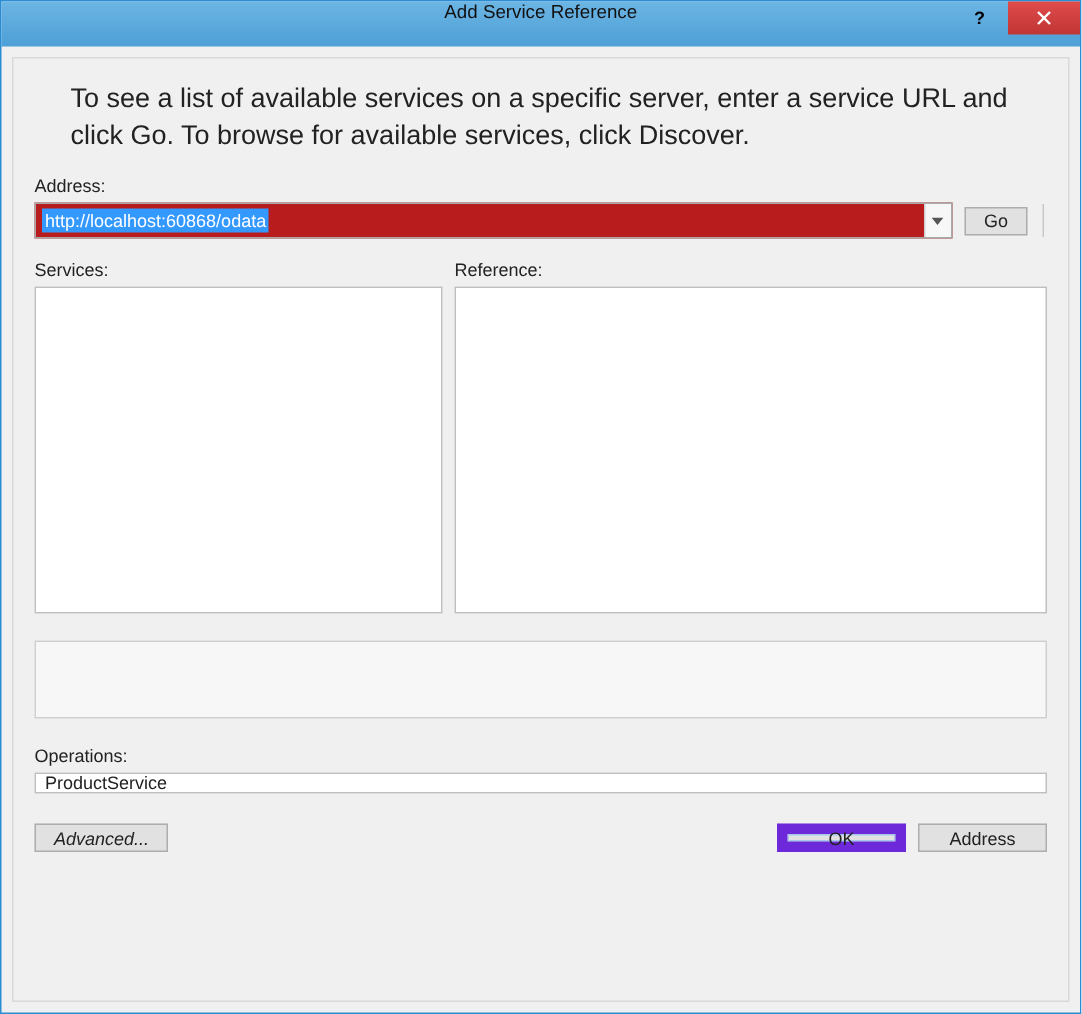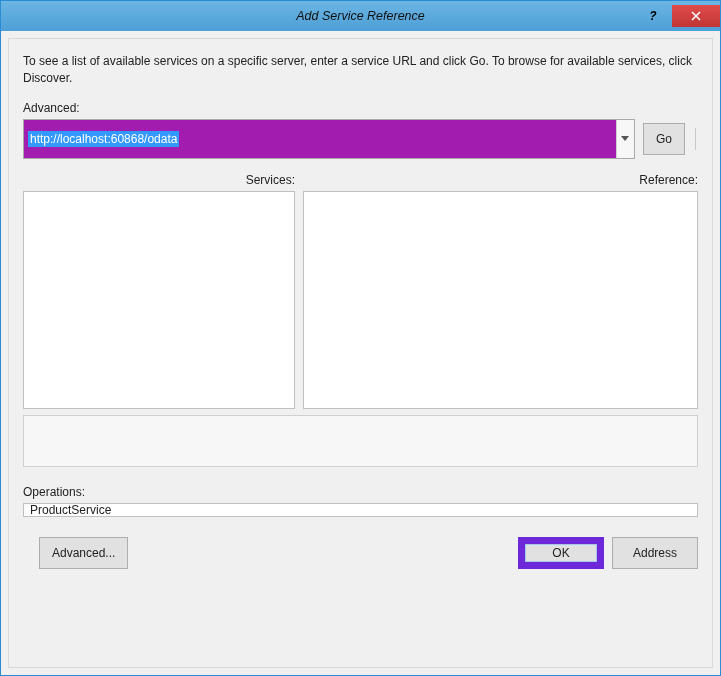--- a/index.html
+++ b/index.html
@@ -18,25 +18,24 @@
     border: 1px solid #2a8dd4;
     background: #f0f0f0;
     display: flex;
     flex-direction: column;
   }
   .titlebar {
     background: #56a7dc;
     background: linear-gradient(#6cb5e4, #4d9fd6);
     height: 30px;
     display: flex;
-    align-items: center;
+    align-items: flex-start;
     position: relative;
     color: #000;
     padding-left: 8px;
-    font-style: italic;
   }
   .titlebar .title-text {
     flex: none;
     position: absolute;
     left: 0; right: 0;
     text-align: center;
     font-size: 12.5px;
     color: #111;
   }
   .titlebar .title-controls {
@@ -70,41 +69,42 @@
   .inner-border {
     margin: 7px;
     border: 1px solid #d9d9d9;
     background: #f0f0f0;
     flex: 1;
     padding: 14px 14px 12px 14px;
     display: flex;
     flex-direction: column;
   }
   .instructions {
-    font-size: 12px;
+    font-size: 18px;
     color: #222;
     line-height: 1.4;
     margin-bottom: 14px;
+    margin-left: 24px;
   }
   .label {
     font-size: 12px;
     color: #222;
     margin-bottom: 4px;
   }
   .address-row {
     display: flex;
     align-items: center;
     gap: 8px;
     margin-bottom: 14px;
   }
   .combo {
     flex: 1;
-    height: 40px;
+    height: 24px;
     border: 1px solid #a9a9a9;
-    background: #a21caf;
+    background: #b91c1c;
     display: flex;
     align-items: center;
     padding: 0 22px 0 4px;
     position: relative;
   }
   .combo .combo-text {
     background: #3399ff;
     color: #fff;
     padding: 1px 2px;
     font-size: 12px;
@@ -114,21 +114,21 @@
     position: absolute;
     right: 0; top: 0; bottom: 0;
     width: 18px;
     display: flex;
     align-items: center;
     justify-content: center;
     border-left: 1px solid #d0d0d0;
     background: #f7f7f7;
   }
   .btn {
-    height: 32px;
+    height: 19px;
     min-width: 40px;
     padding: 0 12px;
     border: 1px solid #adadad;
     background: #e1e1e1;
     font-size: 12px;
     font-family: inherit;
     color: #222;
     display: inline-flex;
     align-items: center;
     justify-content: center;
@@ -152,22 +152,21 @@
   }
   .discover-drop {
     width: 18px;
     min-width: 18px;
     padding: 0;
     border-left: 1px solid #c8c8c8;
   }
   .lists-row {
     display: flex;
     gap: 8px;
-    margin-bottom: 6px;
-    text-align: right;
+    margin-bottom: 18px;
   }
   .list-col {
     display: flex;
     flex-direction: column;
   }
   .list-col.services { flex: 0 0 272px; }
   .list-col.operations { flex: 1; }
   .listbox {
     height: 218px;
     border: 1px solid #bfbfbf;
@@ -192,21 +191,21 @@
   }
   .footer {
     display: flex;
     align-items: center;
   }
   .footer .spacer { flex: 1; }
   .footer .btn {
     min-width: 86px;
     margin-left: 8px;
   }
-  .footer .btn.adv { margin-left: 16px; }
+  .footer .btn.adv { margin-left: 0; font-style: italic; }
   svg.caret { width:8px; height:5px; }
 </style>
 </head>
 <body>
 
 <div class="window">
 
   <div class="titlebar">
     <div class="title-text">Add Service Reference</div>
     <div class="title-controls">
@@ -217,21 +216,21 @@
           <line x1="9" y1="1" x2="1" y2="9" stroke="#fff" stroke-width="1.6"></line>
         </svg>
       </div>
     </div>
   </div>
 
   <div class="inner-border">
 
     <div class="instructions">To see a list of available services on a specific server, enter a service URL and click Go. To browse for available services, click Discover.</div>
 
-    <div class="label">Advanced:</div>
+    <div class="label">Address:</div>
 
     <div class="address-row">
       <div class="combo">
         <span class="combo-text">http://localhost:60868/odata</span>
         <div class="combo-arrow">
           <svg class="caret" viewBox="0 0 8 5">
               <path d="M0 0 L4 5 L8 0 Z" fill="#555"></path>
             </svg>
         </div>
       </div>

